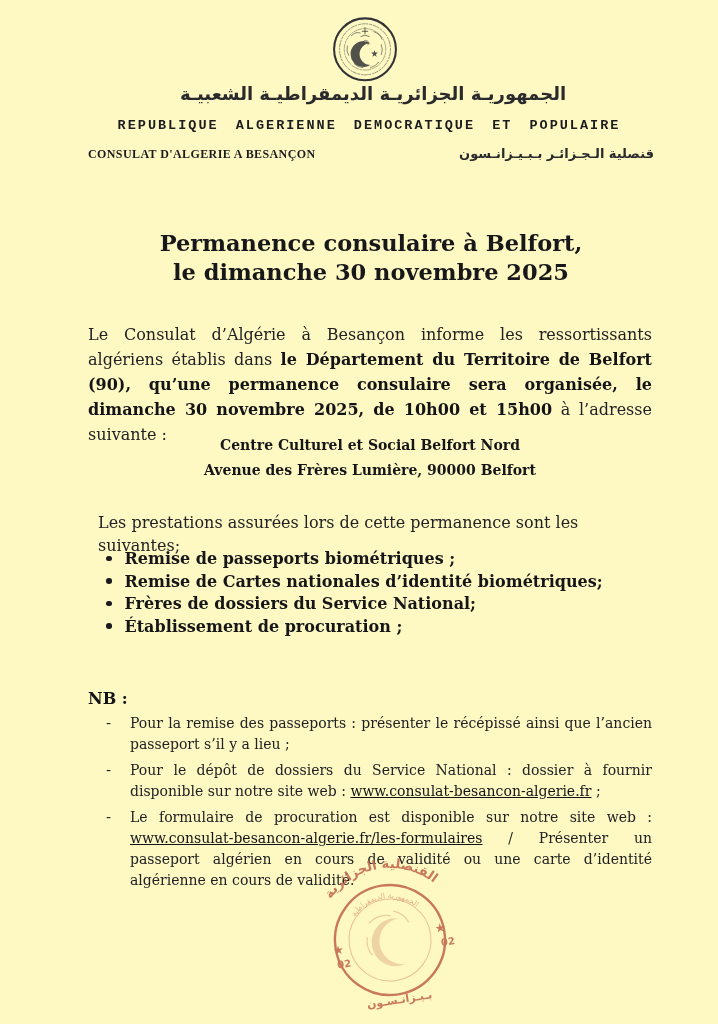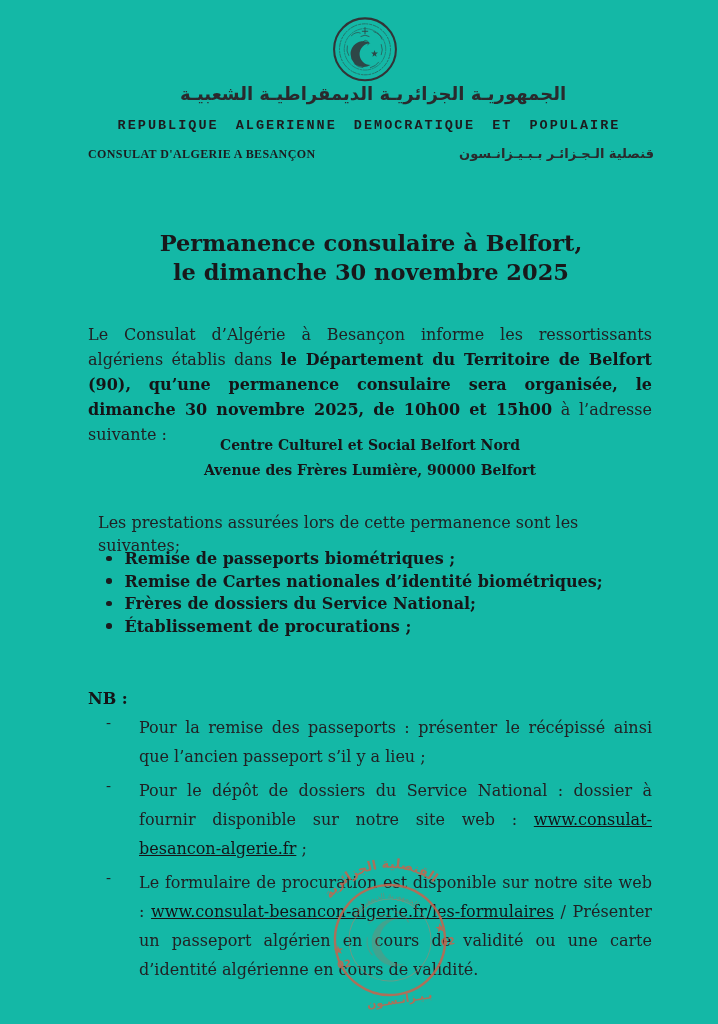--- a/index.html
+++ b/index.html
@@ -1,19 +1,19 @@
 <!DOCTYPE html>
 <html lang="fr"><head>
 <meta charset="utf-8">
 <style>
   html,body{margin:0;padding:0;background:#ffffff;}
   .page{
     position:relative;
     width:718px;height:1024px;
-    background:#14b8a6;
+    background:#fef9c3;
     overflow:hidden;
     font-family:"DejaVu Serif","Liberation Serif",serif;
     color:#212124;
   }
   
   .seal{position:absolute;left:331px;top:13px;width:68px;height:74px;}
   .ar-republic{
     position:absolute;left:88px;right:60px;top:82px;
     text-align:center;
     font-family:"DejaVu Sans","Liberation Sans",sans-serif;
@@ -75,21 +75,21 @@
   }
   
   .nb{position:absolute;left:88px;right:66px;top:689px;}
   .nb-label{font-weight:bold;font-size:16px;color:#141417;}
   .nb-item{display:flex;margin-top:5px;}
   .nb-item .dash{
     flex:0 0 42px;text-align:left;padding-left:18px;box-sizing:border-box;
     font-size:15px;line-height:21.5px;
   }
   .nb-text{
-    flex:1;font-size:16px;line-height:29px;text-align:justify;margin-left:9px;
+    flex:1;font-size:14px;line-height:21px;text-align:justify;
   }
   .url{font-weight:normal;text-decoration:underline;color:#141417;}
   
   .stamp{position:absolute;left:268px;top:816px;width:244px;height:244px;opacity:.88;}
   .stamp text{font-family:"DejaVu Sans","Liberation Sans",sans-serif;}
 </style>
 </head>
 <body>
 
 <div class="page">
@@ -141,21 +141,21 @@
     <li>
       <span class="dot"></span>
       <span>Remise de Cartes nationales d’identité biométriques;</span>
     </li>
     <li>
       <span class="dot"></span>
       <span>Frères de dossiers du Service National;</span>
     </li>
     <li>
       <span class="dot"></span>
-      <span>Établissement de procurations ;</span>
+      <span>Établissement de procuration ;</span>
     </li>
   </ul>
 
   <div class="nb">
     <div class="nb-label">NB :</div>
 
     <div class="nb-item">
       <span class="dash">-</span>
       <div class="nb-text"><span>Pour la remise des passeports : présenter le récépissé ainsi que l’ancien passeport s’il y a lieu ;</span><span class="url"></span><span></span></div>
     </div>

